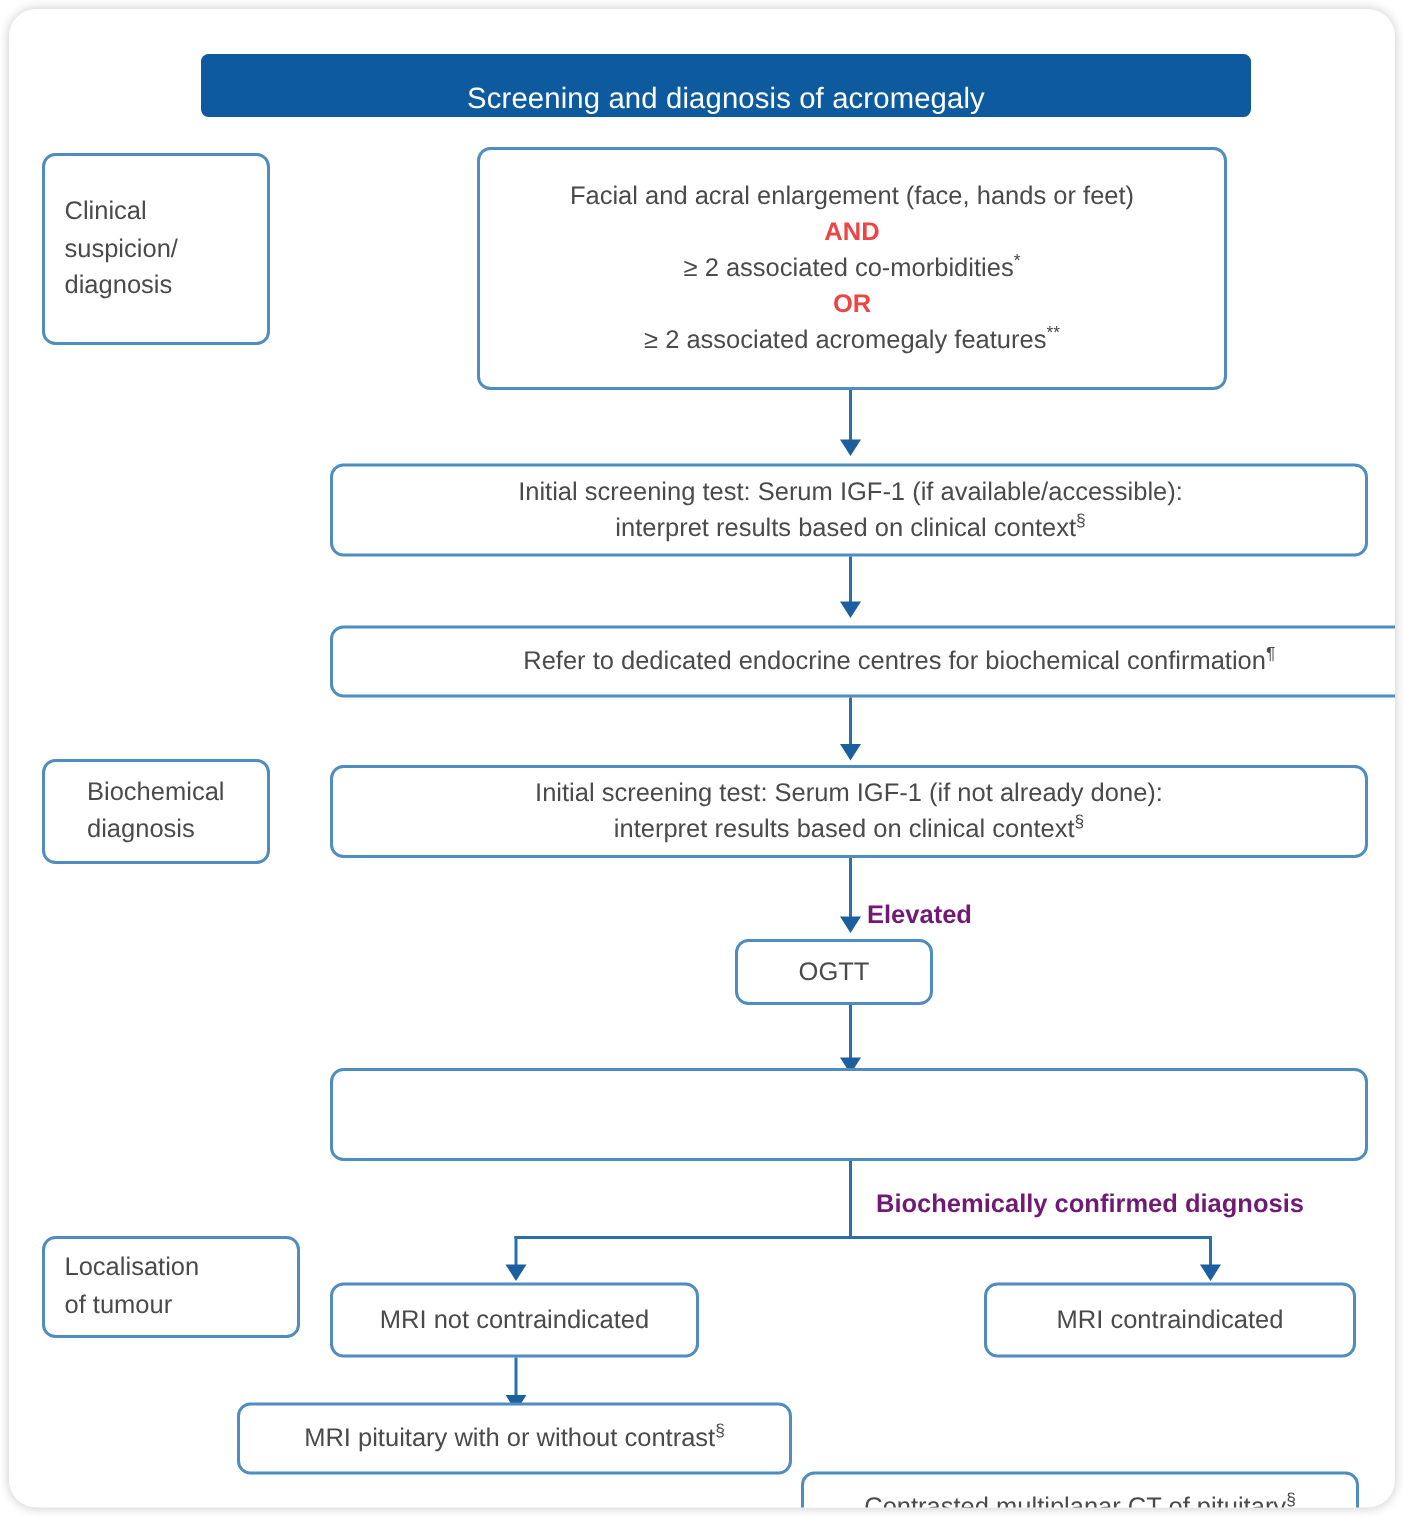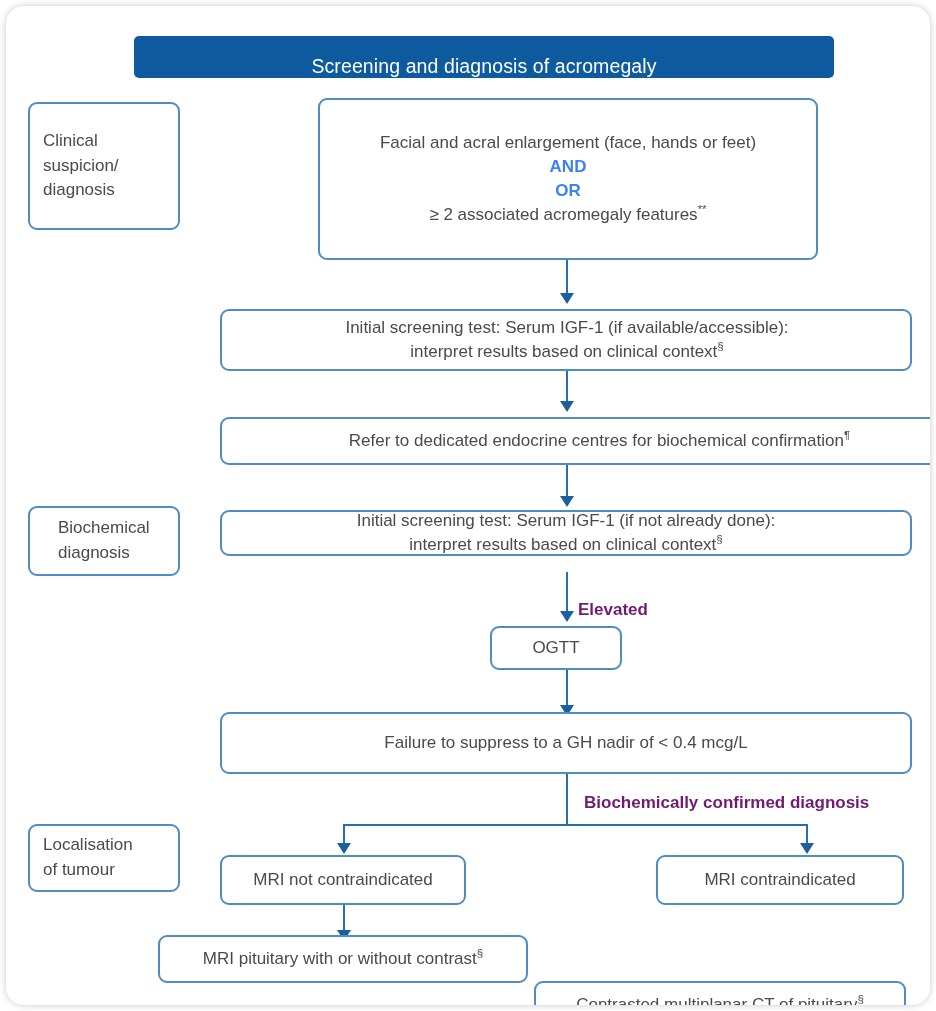--- a/index.html
+++ b/index.html
@@ -70,21 +70,21 @@
     padding: 4px 10px;
   }
   .box.stage {
     justify-content: flex-start;
     text-align: left;
     padding-left: 13px;
     font-size: 17px;
     line-height: 1.45;
   }
   .box .ln { display: block; }
-  .box b { font-weight: bold; color: #3b82f6; }
+  .box b { font-weight: bold; color: #ef4444; }
   sup.fn {
     font-size: 0.68em;
     vertical-align: super;
     line-height: 0;
   }
 
   
   .vline {
     position: absolute;
     width: 2px;
@@ -130,31 +130,32 @@
       </div>
     </div>
 
     <div class="box stage" style="left:22px; top:500px; width:152px; height:70px;padding-left:28px;">
       <div>
         <span class="ln">Biochemical</span>
         <span class="ln">diagnosis</span>
       </div>
     </div>
 
-    <div class="box stage" style="left:22px; top:818px; width:152px; height:68px;">
+    <div class="box stage" style="left:22px; top:818px; width:172px; height:68px;">
       <div>
         <span class="ln">Localisation</span>
         <span class="ln">of tumour</span>
       </div>
     </div>
 
     <div class="box" style="left:312px; top:92px; width:500px; height:162px;">
       <div>
         <span class="ln">Facial and acral enlargement (face, hands or feet)</span>
         <span class="ln"><b>AND</b></span>
+        <span class="ln"><span>≥ 2 associated co-morbidities</span><sup class="fn">*</sup></span>
         <span class="ln"><b>OR</b></span>
         <span class="ln"><span>≥ 2 associated acromegaly features</span><sup class="fn">**</sup></span>
       </div>
     </div>
 
     <div class="vline" style="left:560px; top:254px; height:40px;"></div>
     <div class="arrowhead" style="left:554px; top:287px;"></div>
 
     <div class="box" style="left:214px; top:303px; width:692px; height:62px;padding-left:12px;">
       <div>
@@ -168,21 +169,21 @@
 
     <div class="box" style="left:214px; top:411px; width:759px; height:48px;">
       <div>
         <span class="ln"><span>Refer to dedicated endocrine centres for biochemical confirmation</span><sup class="fn">¶</sup></span>
       </div>
     </div>
 
     <div class="vline" style="left:560px; top:459px; height:38px;"></div>
     <div class="arrowhead" style="left:554px; top:490px;"></div>
 
-    <div class="box" style="left:214px; top:504px; width:692px; height:46px;">
+    <div class="box" style="left:214px; top:504px; width:692px; height:62px;">
       <div>
         <span class="ln">Initial screening test: Serum IGF-1 (if not already done):</span>
         <span class="ln"><span>interpret results based on clinical context</span><sup class="fn">§</sup></span>
       </div>
     </div>
 
     <div class="vline" style="left:560px; top:566px; height:46px;"></div>
     <div class="arrowhead" style="left:554px; top:605px;"></div>
     <div class="edge-label" style="left:572px; top:594px;">Elevated</div>
 
@@ -190,21 +191,20 @@
       <div>
         <span class="ln">OGTT</span>
       </div>
     </div>
 
     <div class="vline" style="left:560px; top:664px; height:42px;"></div>
     <div class="arrowhead" style="left:554px; top:699px;"></div>
 
     <div class="box" style="left:214px; top:706px; width:692px; height:62px;">
       <div>
-        <span class="ln">Failure to suppress to a GH nadir of &lt; 0.4 mcg/L</span>
       </div>
     </div>
 
     <div class="vline" style="left:560px; top:768px; height:52px;"></div>
     <div class="edge-label" style="left:578px; top:787px;">Biochemically confirmed diagnosis</div>
 
     <div class="hline" style="left:337px; top:818px; width:465px;"></div>
     <div class="vline" style="left:337px; top:818px; height:26px;"></div>
     <div class="arrowhead" style="left:331px; top:837px;"></div>
     <div class="vline" style="left:800px; top:818px; height:26px;"></div>

